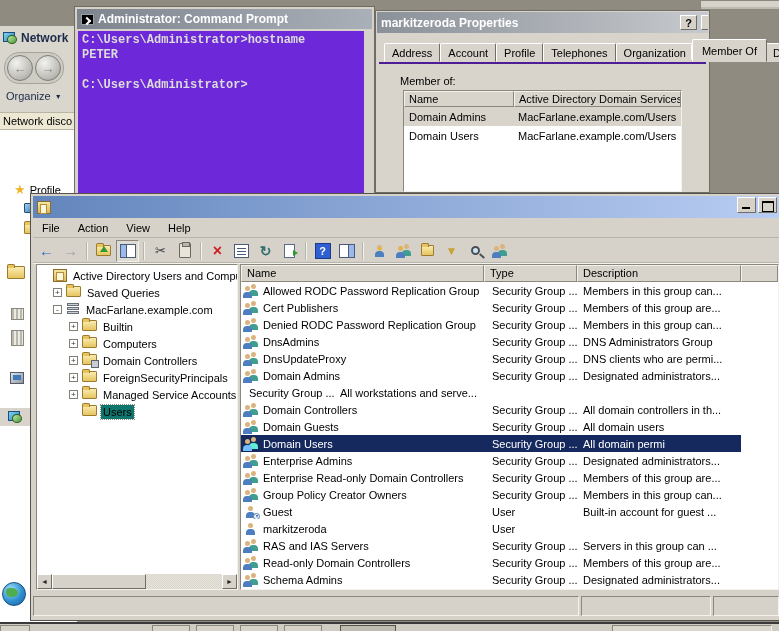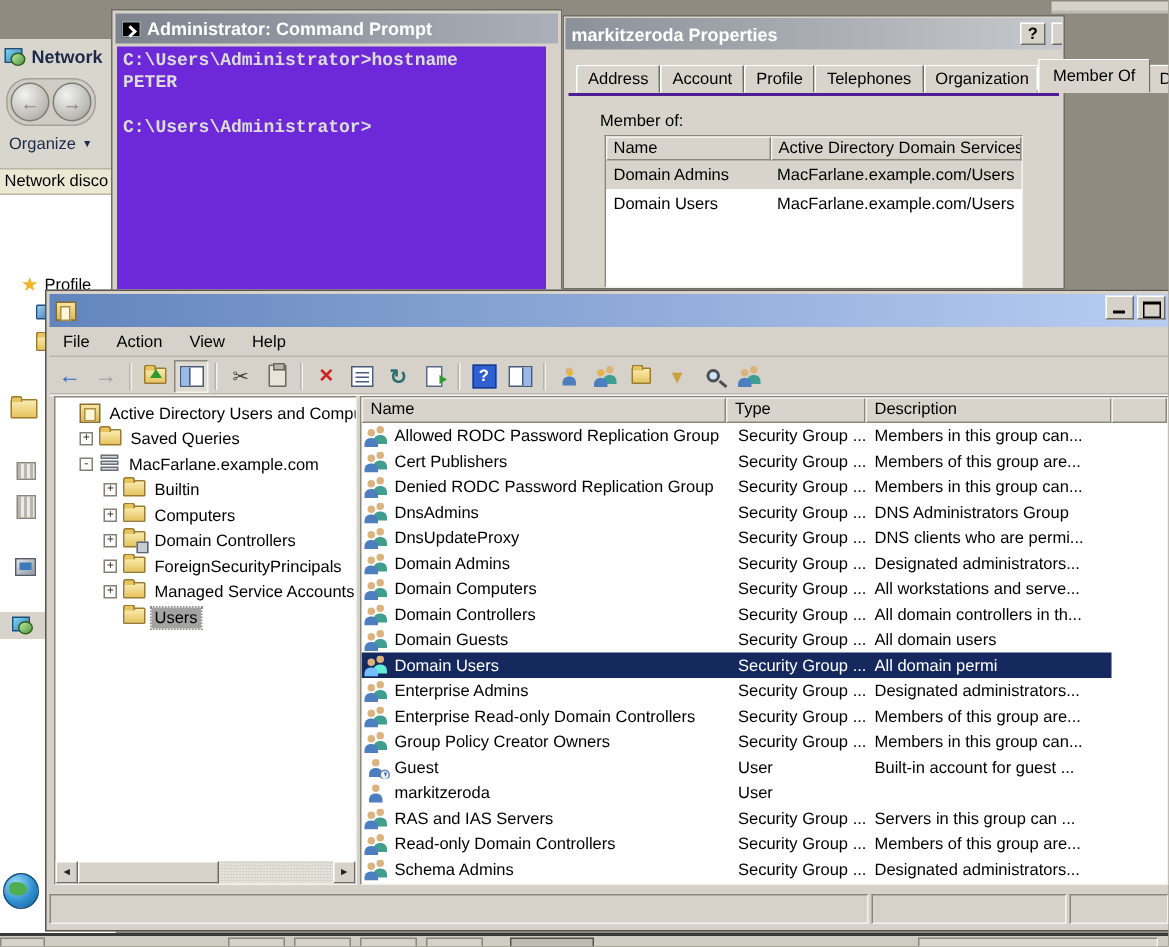--- a/index.html
+++ b/index.html
@@ -208,21 +208,21 @@
   .trow[data-ind="2"] { padding-left:32px; }
   .exp { width:9px; height:9px; flex:none; background:#fff; border:1px solid #848078;
     font:8px/8px "Liberation Mono",monospace; text-align:center; margin-right:4px; color:#333; }
   .exp:empty { visibility:hidden; }
   .tic { display:none; margin-right:4px; flex:none; }
   .trow[data-icon="folder"] .ic-tfolder { display:inline-block; }
   .trow[data-icon="domain"] .ic-domain { display:inline-block; }
   .trow[data-icon="ou"]     .ic-ou     { display:inline-block; }
   .trow[data-icon="root"]   .ic-root   { display:inline-block; }
   .tlabel { padding:1px 2px; }
-  .trow[data-sel] .tlabel { background:#a3a3a3; outline:1px dotted #8f8b82;text-align:right; }
+  .trow[data-sel] .tlabel { background:#0f766e; outline:1px dotted #8f8b82;text-align:right; }
   .ic-domain { width:14px; height:13px; position:relative; }
   .ic-domain i { position:absolute; left:1px; width:12px; height:3px;
     background:linear-gradient(180deg,#e8ebef,#aab2bb); border:1px solid #6a7077; }
   .ic-domain i:nth-child(1){ top:0; } .ic-domain i:nth-child(2){ top:4px; }
   .ic-domain i:nth-child(3){ top:8px; }
   .ic-ou { position:relative; }
   .ic-ou::after { content:""; position:absolute; right:-2px; bottom:-1px; width:6px; height:6px;
     background:#c8cdd3; border:1px solid #5f646b; }
   .ic-root { width:14px; height:13px; background:linear-gradient(180deg,#f5e6a0,#ddb855);
     border:1px solid #8a6d2e; position:relative; }
@@ -672,28 +672,20 @@
                   <span class="bust front"></span>
                 </span>
 
                 <span>Domain Admins</span>
               </span>
               <span class="lc-type">Security Group ...</span>
               <span class="lc-desc">Designated administrators...</span>
             </div>
 
             <div class="lrow" data-icon="group">
-              <span class="lc-name">
-                <span class="lic ic-group">
-                  <span class="bust teal back"></span>
-                  <span class="bust front"></span>
-                </span>
-
-                <span>Domain Computers</span>
-              </span>
               <span class="lc-type">Security Group ...</span>
               <span class="lc-desc">All workstations and serve...</span>
             </div>
 
             <div class="lrow" data-icon="group">
               <span class="lc-name">
                 <span class="lic ic-group">
                   <span class="bust teal back"></span>
                   <span class="bust front"></span>
                 </span>

